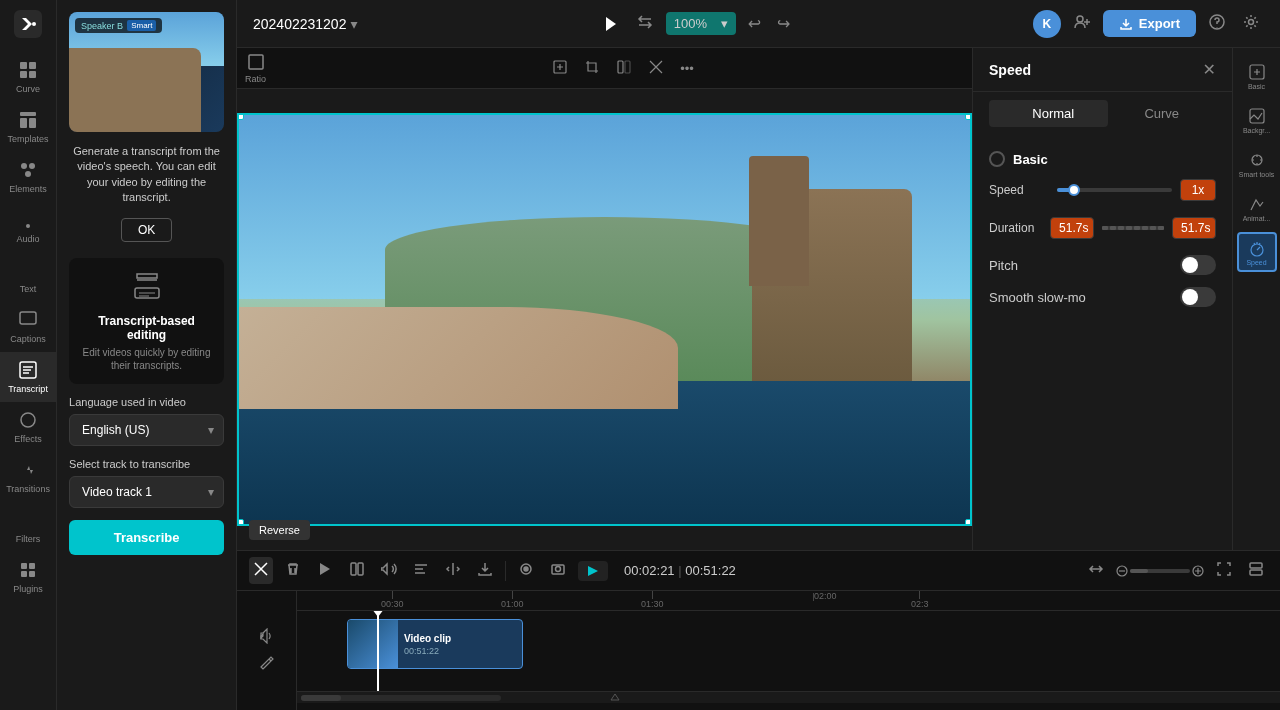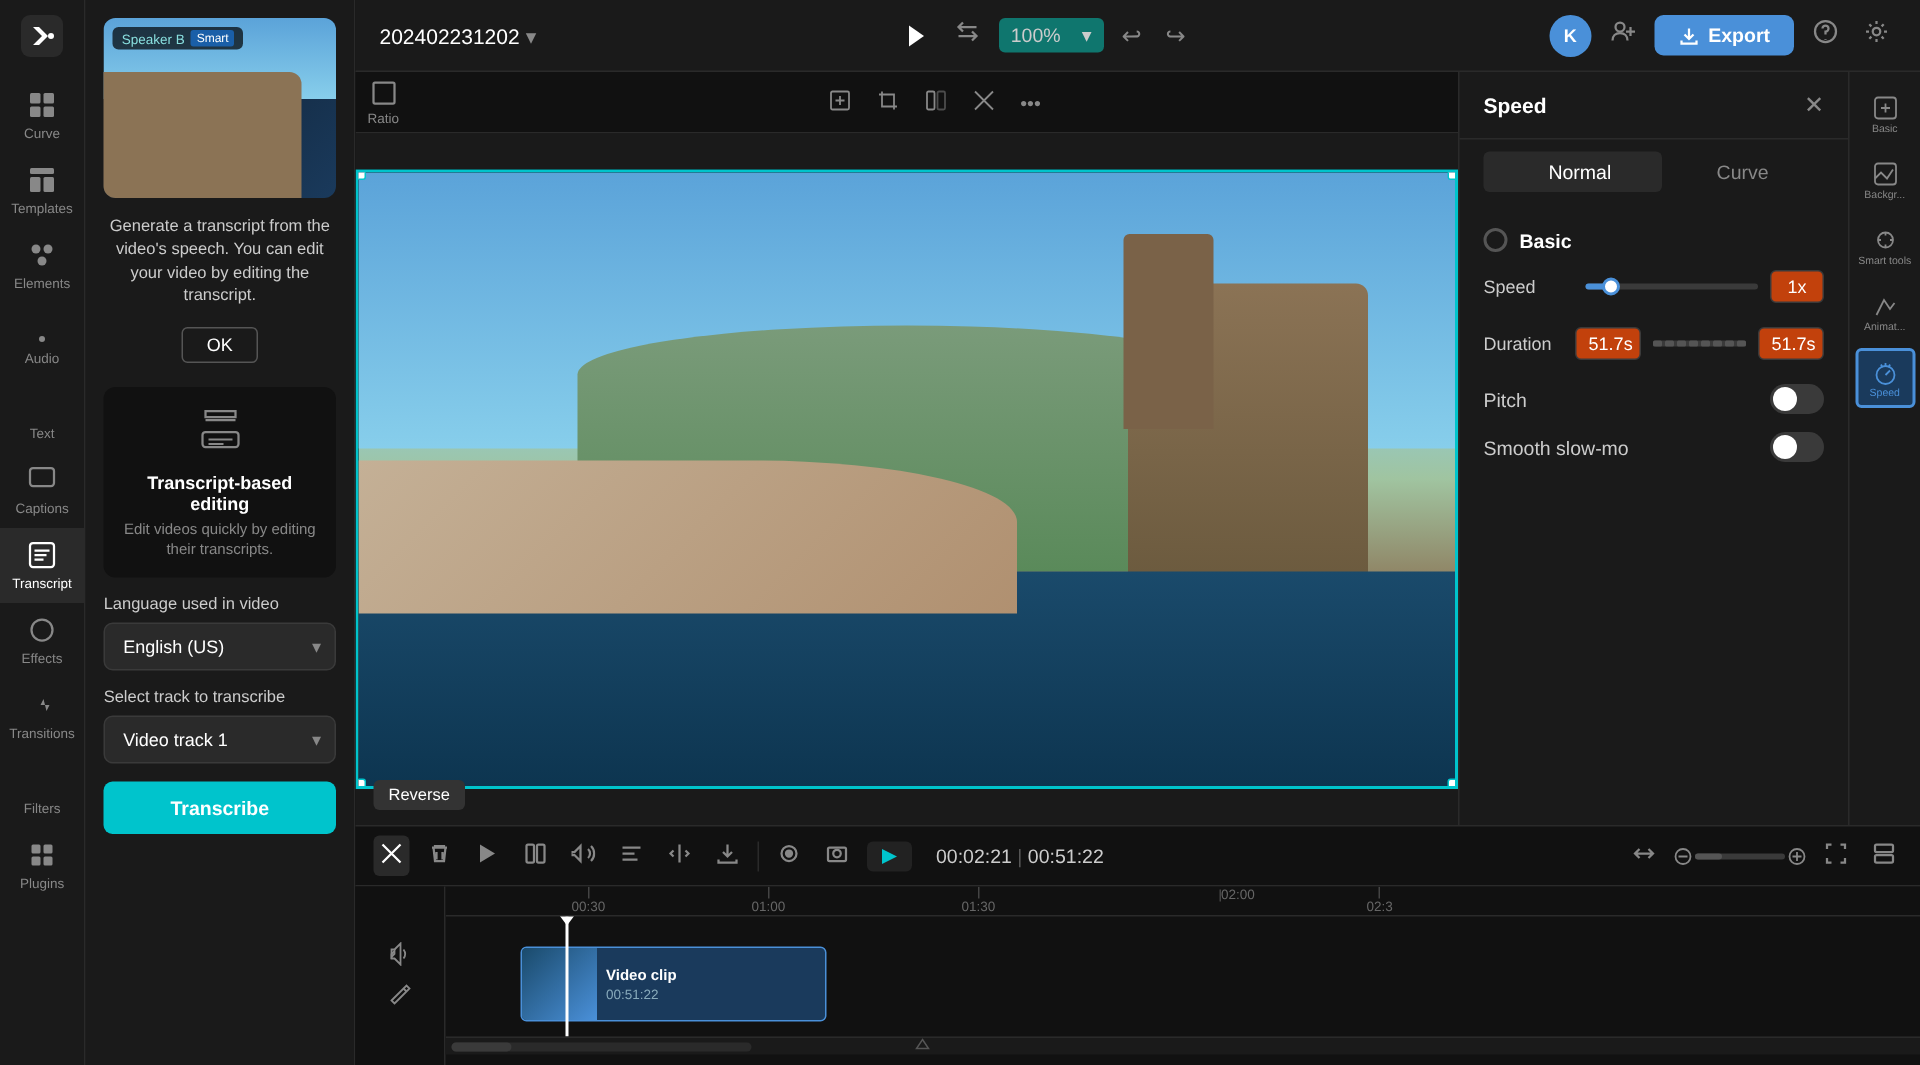--- a/index.html
+++ b/index.html
@@ -607,21 +607,21 @@
             </div>
           </div>
         </div>
 
         <div class="tl-tracks" style="position:relative; height:80px; overflow:hidden;">
 
           <div style="position:absolute; left:80px; top:0; width:2px; height:100%; background:#fff; z-index:10;">
             <div style="position:absolute; top:-2px; left:-5px; width:0; height:0; border-left:6px solid transparent; border-right:6px solid transparent; border-top:8px solid #fff;"></div>
           </div>
 
-          <div class="video-clip" style="position:absolute; top:20px; left:50px; height:50px; width:204px;">
+          <div class="video-clip" style="position:absolute; top:8px; left:50px; height:50px; width:176px;">
             <div class="clip-thumbnail" style="width:50px; height:100%; background: linear-gradient(135deg, #1a4a6b, #4a90d9);"></div>
             <div style="padding:4px 6px;">
               <div class="clip-title">
                 <span>Video clip</span>
               </div>
               <div style="font-size:9px; color:#8ab;">00:51:22</div>
             </div>
           </div>
         </div>
 

